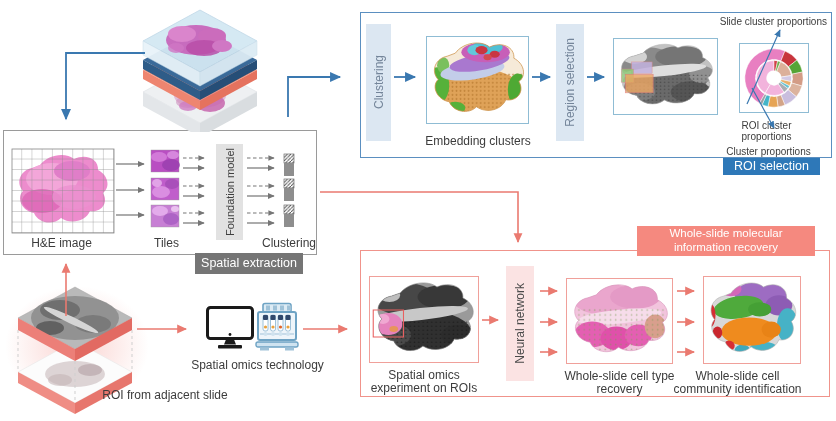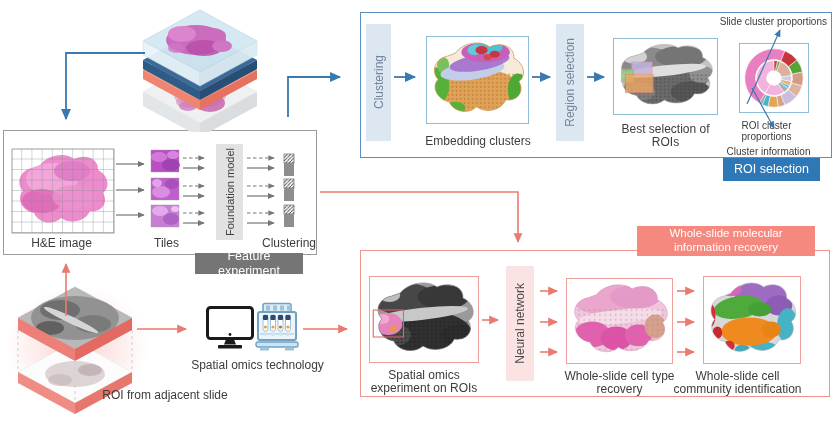--- a/index.html
+++ b/index.html
@@ -181,21 +181,21 @@
         </g>
       </g>
     </svg>
     <div class="vlabel graytint" style="left:212px;top:13px;width:27px;height:96px;">
       <span>Foundation model</span>
     </div>
     <div class="lab" style="left:5px;top:106px;width:105px;">H&amp;E image</div>
     <div class="lab" style="left:125px;top:106px;width:75px;">Tiles</div>
     <div class="lab" style="left:238px;top:106px;width:94px;">Clustering</div>
   </div>
-  <div class="tag gray" style="left:195px;top:253px;width:108px;height:21px;">Feature experiment</div>
+  <div class="tag gray" style="left:195px;top:253px;width:108px;height:21px;">Spatial extraction</div>
 
   <div class="panel-box" style="left:360px;top:12px;width:472px;height:146px;border:1.5px solid #5b8fc0;">
     <div class="vlabel bluetint" style="left:5px;top:11px;width:25px;height:117px;">
       <span style="font-size:12px;">Clustering</span>
     </div>
 
     <div class="imgbox" style="left:65px;top:23px;width:103px;height:88px;border:1px solid #8fbcd4;">
       <svg viewBox="0 0 100 85" preserveAspectRatio="none">
         <defs>
           <clipPath id="cH">
@@ -251,21 +251,20 @@
           <rect x="10" y="40" width="85" height="40" fill="url(#dotG)" opacity="0.7"></rect>
           <ellipse cx="48" cy="36" rx="42" ry="6" fill="#dedede" transform="rotate(-7 48 36)"></ellipse>
           <ellipse cx="20" cy="20" rx="12" ry="8" fill="#d2d2d2"></ellipse>
         </g>
         <rect x="17" y="26" width="20" height="13" fill="#c3b2df" opacity="0.85" stroke="#dd8888" stroke-width="0.5"></rect>
         <rect x="7" y="34" width="12" height="15" fill="#8fc878" opacity="0.85" stroke="#dd8888" stroke-width="0.5"></rect>
         <rect x="11" y="40" width="27" height="21" fill="#eea763" opacity="0.8" stroke="#e07878" stroke-width="0.7"></rect>
         <path d="M28,16 C36,5 54,3 62,10 C74,4 87,10 86,21 C96,26 99,38 91,44 C97,54 89,64 78,62 C74,72 59,76 49,69 C41,77 26,74 22,64 C10,62 4,49 11,42 C3,33 9,21 20,19 Z" fill="none" stroke="#b5b5b5" stroke-width="0.6"></path>
       </svg>
     </div>
-    <div class="lab" style="left:247px;top:110px;width:115px;">Best selection of ROIs</div>
 
     <div class="imgbox" style="left:378px;top:30px;width:70px;height:70px;border:1px solid #8fbcd4;">
       <svg id="sunburst" viewBox="0 0 70 70">
           <path d="M20.00,60.98 A30,30 0 0 1 46.24,7.18 L42.12,17.38 A19,19 0 0 0 25.50,51.45 Z" fill="#e87fc1" stroke="#ffffff" stroke-width="0.5"></path>
           <path d="M46.24,7.18 A30,30 0 0 1 58.64,16.53 L49.97,23.30 A19,19 0 0 0 42.12,17.38 Z" fill="#c8343c" stroke="#ffffff" stroke-width="0.5"></path>
           <path d="M58.64,16.53 A30,30 0 0 1 64.34,28.76 L53.58,31.05 A19,19 0 0 0 49.97,23.30 Z" fill="#55a536" stroke="#ffffff" stroke-width="0.5"></path>
           <path d="M64.34,28.76 A30,30 0 0 1 63.84,43.27 L53.26,40.24 A19,19 0 0 0 53.58,31.05 Z" fill="#d39c86" stroke="#ffffff" stroke-width="0.5"></path>
           <path d="M63.84,43.27 A30,30 0 0 1 57.98,54.28 L49.55,47.21 A19,19 0 0 0 53.26,40.24 Z" fill="#dcb39e" stroke="#ffffff" stroke-width="0.5"></path>
           <path d="M57.98,54.28 A30,30 0 0 1 46.24,62.82 L42.12,52.62 A19,19 0 0 0 49.55,47.21 Z" fill="#c9bede" stroke="#ffffff" stroke-width="0.5"></path>
           <path d="M46.24,62.82 A30,30 0 0 1 39.18,64.71 L37.64,53.82 A19,19 0 0 0 42.12,52.62 Z" fill="#d3a488" stroke="#ffffff" stroke-width="0.5"></path>
@@ -279,23 +278,23 @@
           <path d="M52.82,32.49 A18,18 0 0 1 52.61,38.74 L42.34,36.56 A7.5,7.5 0 0 0 42.43,33.96 Z" fill="#d3c9e4" stroke="#ffffff" stroke-width="0.5"></path>
           <path d="M52.61,38.74 A18,18 0 0 1 51.04,43.17 L41.68,38.40 A7.5,7.5 0 0 0 42.34,36.56 Z" fill="#e9b06a" stroke="#ffffff" stroke-width="0.5"></path>
           <path d="M51.04,43.17 A18,18 0 0 1 49.38,45.83 L40.99,39.51 A7.5,7.5 0 0 0 41.68,38.40 Z" fill="#62c3d2" stroke="#ffffff" stroke-width="0.5"></path>
           <path d="M49.38,45.83 A18,18 0 0 1 45.32,49.74 L39.30,41.14 A7.5,7.5 0 0 0 40.99,39.51 Z" fill="#a8adb2" stroke="#ffffff" stroke-width="0.5"></path>
           <path d="M45.32,49.74 A18,18 0 0 1 26.00,50.59 L31.25,41.50 A7.5,7.5 0 0 0 39.30,41.14 Z" fill="#f2b3dc" stroke="#ffffff" stroke-width="0.5"></path>
           <circle cx="35" cy="35" r="18.6" fill="none" stroke="#ffffff" stroke-width="0.8" stroke-dasharray="2,2"></circle>
         </svg>
     </div>
     <div class="lab small" style="right:4px;top:3px;width:170px;text-align:right;">Slide cluster proportions</div>
     <div class="lab small" style="left:368px;top:107px;width:75px;">ROI cluster proportions</div>
-    <div class="lab small" style="left:350px;top:133px;width:115px;">Cluster information</div>
+    <div class="lab small" style="left:350px;top:133px;width:115px;">Cluster proportions</div>
   </div>
-  <div class="tag blue" style="left:723px;top:158px;width:97px;height:23px;">ROI selection</div>
+  <div class="tag blue" style="left:723px;top:158px;width:97px;height:17px;">ROI selection</div>
 
   <svg class="stack" style="left:5px;top:268px" width="145" height="152" viewBox="0 0 145 152">
     <defs>
       <radialGradient id="glowg" cx="50%" cy="50%" r="50%">
         <stop offset="0%" stop-color="rgba(238,110,100,0.30)"></stop>
         <stop offset="100%" stop-color="rgba(238,110,100,0)"></stop>
       </radialGradient>
     </defs>
     <ellipse cx="72" cy="78" rx="72" ry="60" fill="url(#glowg)"></ellipse>
 

